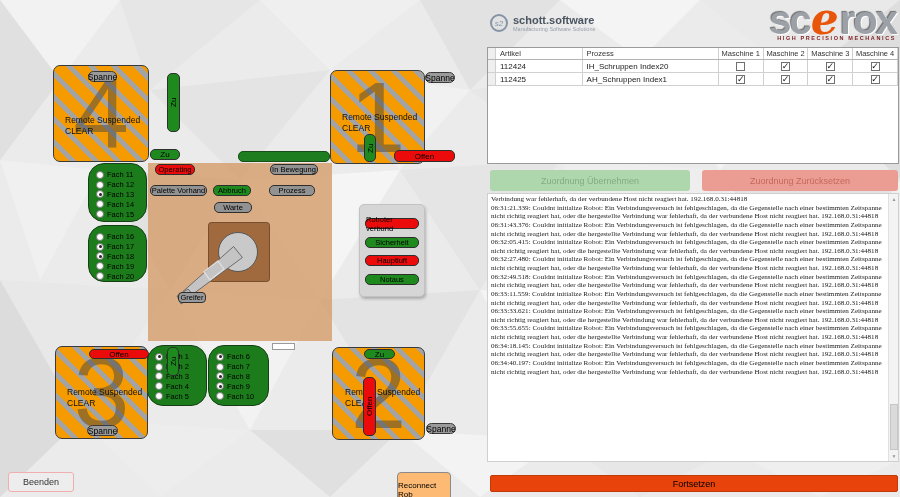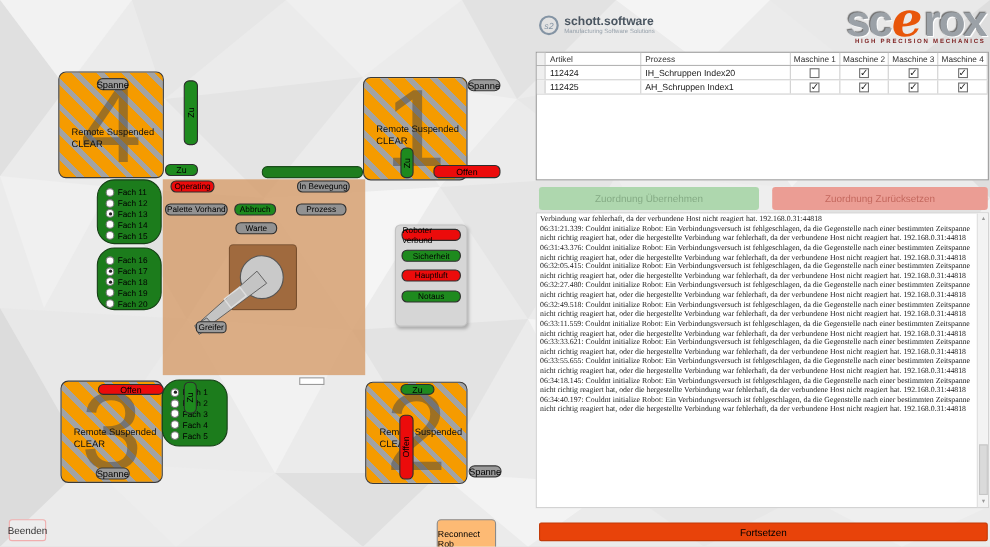--- a/index.html
+++ b/index.html
@@ -49,21 +49,21 @@
   .robot-sq{position:absolute;left:60px;top:59px;width:62px;height:60px;background:#a06a3e;
     border-radius:4px;border:1px solid rgba(0,0,0,.25);box-sizing:border-box;}
   .robot-circle{position:absolute;left:70px;top:69px;width:40px;height:40px;border-radius:50%;
     background:#c9c9c9;border:1px solid #555;box-sizing:border-box;}
   .armsvg{position:absolute;left:0;top:0;pointer-events:none;}
   .greifer{left:30px;top:129px;width:28px;height:11px;background:#9a9a9a;border-radius:4px;}
 
   
   .ind-panel{position:absolute;left:359px;top:204px;width:66px;height:93px;background:#d6d6d6;
     border:1px solid #c2c2c2;border-radius:5px;box-shadow:1px 2px 3px rgba(0,0,0,.25);
-    display:flex;flex-direction:column;align-items:center;gap:7.5px;padding-top:3px;box-sizing:border-box;}
+    display:flex;flex-direction:column;align-items:center;gap:7.5px;padding-top:13px;box-sizing:border-box;}
   .ind{width:54px;height:11px;border-radius:5px;border:1px solid #2e2e2e;box-sizing:border-box;
     display:flex;align-items:center;justify-content:center;font-size:7.5px;color:#000;}
 
   .whitebox{position:absolute;left:272px;top:343px;width:23px;height:7px;background:#fff;
     border:1px solid #9a9a9a;box-sizing:border-box;}
 
   
   .schott{position:absolute;left:490px;top:14px;display:flex;align-items:center;gap:5px;}
   .s2badge{width:18px;height:18px;border-radius:50%;border:2px solid #8494a4;color:#8494a4;
     font-size:8px;font-style:italic;display:flex;align-items:center;justify-content:center;box-sizing:border-box;}
@@ -110,21 +110,21 @@
   .sb{position:absolute;left:888px;top:194px;width:10px;height:267px;background:#f3f3f3;
     border-left:1px solid #e0e0e0;box-sizing:border-box;}
   .sb-up,.sb-down{position:absolute;left:0;width:10px;height:10px;display:flex;align-items:center;
     justify-content:center;font-size:5px;color:#999;}
   .sb-up{top:0;}
   .sb-down{bottom:0;}
   .sb-thumb{position:absolute;left:1px;bottom:11px;width:8px;height:46px;background:#dadada;
     border:1px solid #c6c6c6;box-sizing:border-box;}
 
   
-  .beenden{left:8px;top:472px;width:34px;height:20px;background:#ededed;border:1px solid #f0aeae;
+  .beenden{left:8px;top:472px;width:66px;height:20px;background:#ededed;border:1px solid #f0aeae;
     border-radius:3px;font-size:9px;color:#333;}
   .reconnect{left:397px;top:472px;width:54px;height:36px;background:#fdba74;border:1px solid #8a8a8a;
     border-radius:4px;font-size:8px;color:#000;}
   .fortsetzen{left:490px;top:475px;width:408px;height:17px;background:#e8430a;border:1px solid #c23a08;
     border-radius:2px;font-size:9px;color:#000;}
 </style>
 </head>
 <body>
 
 <div id="app">
@@ -287,20 +287,42 @@
       </div>
     <div class="fach-item">
         <span class="radio"></span>
         <span>Fach 4</span>
       </div>
     <div class="fach-item">
         <span class="radio"></span>
         <span>Fach 5</span>
       </div>
   </div>
+  <div class="fach-panel p6">
+    <div class="fach-item">
+        <span class="radio on"></span>
+        <span>Fach 6</span>
+      </div>
+    <div class="fach-item">
+        <span class="radio"></span>
+        <span>Fach 7</span>
+      </div>
+    <div class="fach-item">
+        <span class="radio on"></span>
+        <span>Fach 8</span>
+      </div>
+    <div class="fach-item">
+        <span class="radio on"></span>
+        <span>Fach 9</span>
+      </div>
+    <div class="fach-item">
+        <span class="radio"></span>
+        <span>Fach 10</span>
+      </div>
+  </div>
 
   <div class="ind-panel">
     <div class="ind st-red">Roboter verbund</div>
     <div class="ind st-green">Sicherheit</div>
     <div class="ind st-red">Hauptluft</div>
     <div class="ind st-green">Notaus</div>
   </div>
 
   <div class="whitebox"></div>
 

